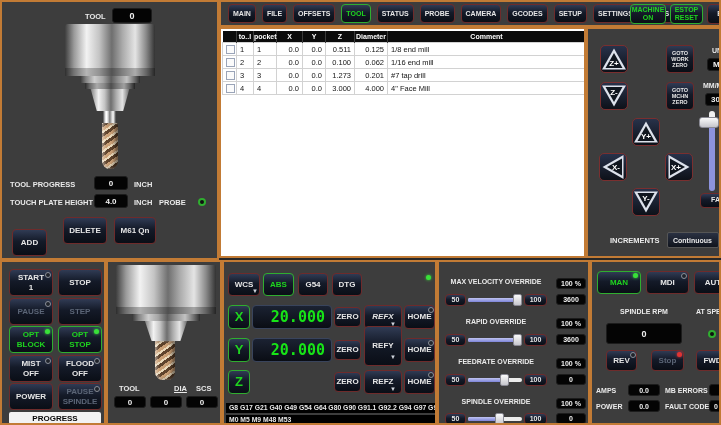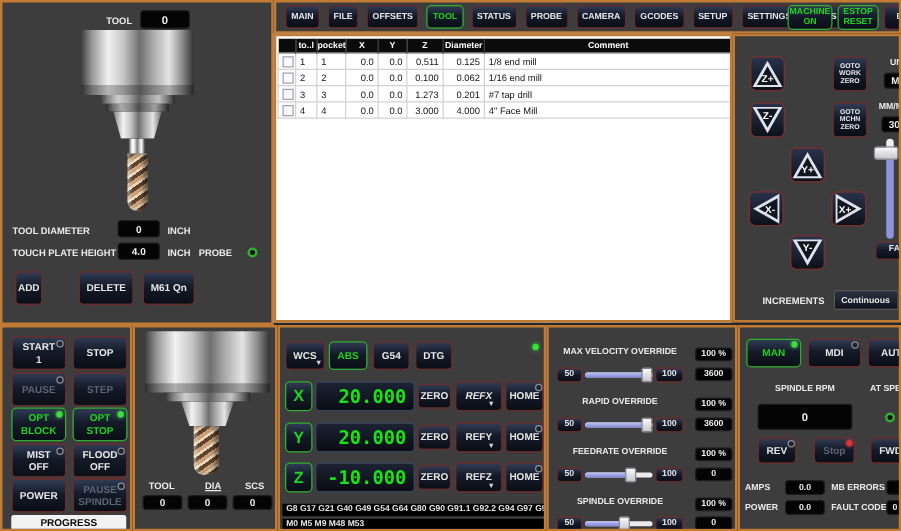--- a/index.html
+++ b/index.html
@@ -64,31 +64,31 @@
     <div>
       <div class="metal" style="left:63px;top:22px;width:90px;height:44px;border-radius:3px 3px 0 0;"></div>
       <div class="metal" style="left:63px;top:66px;width:90px;height:8px;filter:brightness(.75);"></div>
       <div class="metal" style="left:78px;top:74px;width:60px;height:7px;filter:brightness(.85);"></div>
       <div class="metal" style="left:83px;top:81px;width:50px;height:6px;filter:brightness(.7);"></div>
       <div class="metal" style="left:86px;top:87px;width:44px;height:22px;clip-path:polygon(6% 0,94% 0,80% 100%,20% 100%);"></div>
       <div class="metal" style="left:101px;top:109px;width:13px;height:12px;filter:brightness(1.1);"></div>
       <div class="flutes" style="left:100px;top:121px;width:16px;height:46px;"></div>
     </div>
 
-    <span class="lbl" style="left:8px;top:178px;">TOOL DIAMETER</span>
+    <span class="lbl" style="left:8px;top:178px;">TOOL PROGRESS</span>
     <div class="blackbox" style="left:92px;top:174px;width:34px;height:14px;">0</div>
     <span class="lbl" style="left:132px;top:178px;">INCH</span>
 
     <span class="lbl" style="left:8px;top:196px;">TOUCH PLATE HEIGHT</span>
     <div class="blackbox" style="left:92px;top:192px;width:34px;height:14px;">4.0</div>
     <span class="lbl" style="left:132px;top:196px;">INCH</span>
     <span class="lbl" style="left:157px;top:196px;">PROBE</span>
     <span class="led ring" style="left:196px;top:196px;"></span>
 
-    <div class="btn" style="left:10px;top:215px;width:22px;height:27px;">ADD</div>
+    <div class="btn" style="left:10px;top:227px;width:35px;height:27px;">ADD</div>
     <div class="btn" style="left:61px;top:215px;width:44px;height:27px;">DELETE</div>
     <div class="btn" style="left:112px;top:215px;width:42px;height:27px;">M61 Qn</div>
 
   </div>
 
   <div class="panel" style="left:219px;top:0;width:502px;height:27px;">
     <div style="position:absolute;left:7px;top:2px;display:flex;gap:6px;">
       <div class="tab">MAIN</div>
       <div class="tab">FILE</div>
       <div class="tab">OFFSETS</div>
@@ -278,21 +278,21 @@
 
   <div class="panel" style="left:106px;top:260px;width:116px;height:165px;">
     <div>
       <div class="metal" style="left:8px;top:3px;width:100px;height:42px;border-radius:2px;"></div>
       <div class="metal" style="left:8px;top:45px;width:100px;height:7px;filter:brightness(.72);"></div>
       <div class="metal" style="left:24px;top:52px;width:68px;height:7px;filter:brightness(.85);"></div>
       <div class="metal" style="left:34px;top:59px;width:48px;height:20px;clip-path:polygon(6% 0,94% 0,80% 100%,20% 100%);"></div>
       <div class="flutes" style="left:47px;top:79px;width:20px;height:39px;"></div>
     </div>
     <span class="lbl" style="left:11px;top:122px;">TOOL</span>
-    <span class="lbl" style="left:56px;top:122px;text-decoration:underline;">DIA</span>
+    <span class="lbl" style="left:66px;top:122px;text-decoration:underline;">DIA</span>
     <span class="lbl" style="left:88px;top:122px;">SCS</span>
     <div class="blackbox" style="left:6px;top:134px;width:32px;height:12px;">0</div>
     <div class="blackbox" style="left:42px;top:134px;width:32px;height:12px;">0</div>
     <div class="blackbox" style="left:78px;top:134px;width:32px;height:12px;">0</div>
   </div>
 
   <div class="panel" style="left:222px;top:260px;width:215px;height:165px;">
     <div class="btn" style="left:4px;top:11px;width:32px;height:23px;">WCS</div>
     <span class="caret" style="left:28px;top:26px;">▼</span>
     <div class="btn green" style="left:39px;top:11px;width:31px;height:23px;">ABS</div>
@@ -304,27 +304,26 @@
     <div class="dro-val" style="left:28px;top:43px;width:80px;height:24px;">20.000</div>
     <div class="btn" style="left:110px;top:45px;width:27px;height:20px;">ZERO</div>
     <div class="btn" style="left:140px;top:43px;width:38px;height:24px;font-style:italic;">REFX</div>
     <span class="caret" style="left:166px;top:59px;">▼</span>
     <div class="btn" style="left:180px;top:43px;width:31px;height:24px;">HOME</div>
     <span class="led off" style="left:204px;top:45px;"></span>
 
     <div class="btn green" style="left:4px;top:76px;width:22px;height:24px;font-size:13px;">Y</div>
     <div class="dro-val" style="left:28px;top:76px;width:80px;height:24px;">20.000</div>
     <div class="btn" style="left:110px;top:78px;width:27px;height:20px;">ZERO</div>
-    <div class="btn" style="left:140px;top:76px;width:38px;height:24px;">REFY</div>
+    <div class="btn" style="left:140px;top:64px;width:38px;height:40px;">REFY</div>
     <span class="caret" style="left:166px;top:92px;">▼</span>
     <div class="btn" style="left:180px;top:76px;width:31px;height:24px;">HOME</div>
     <span class="led off" style="left:204px;top:78px;"></span>
 
     <div class="btn green" style="left:4px;top:108px;width:22px;height:24px;font-size:13px;">Z</div>
-    <div class="dro-val" style="left:28px;top:108px;width:80px;height:24px;">-10.000</div>
     <div class="btn" style="left:110px;top:110px;width:27px;height:20px;">ZERO</div>
     <div class="btn" style="left:140px;top:108px;width:38px;height:24px;">REFZ</div>
     <span class="caret" style="left:166px;top:124px;">▼</span>
     <div class="btn" style="left:180px;top:108px;width:31px;height:24px;">HOME</div>
     <span class="led off" style="left:204px;top:110px;"></span>
 
     <div class="statusline" style="left:2px;top:141px;width:209px;height:10px;">G8 G17 G21 G40 G49 G54 G64 G80 G90 G91.1 G92.2 G94 G97 G99</div>
     <div class="statusline" style="left:2px;top:153px;width:209px;height:10px;">M0 M5 M9 M48 M53</div>
   </div>
 

